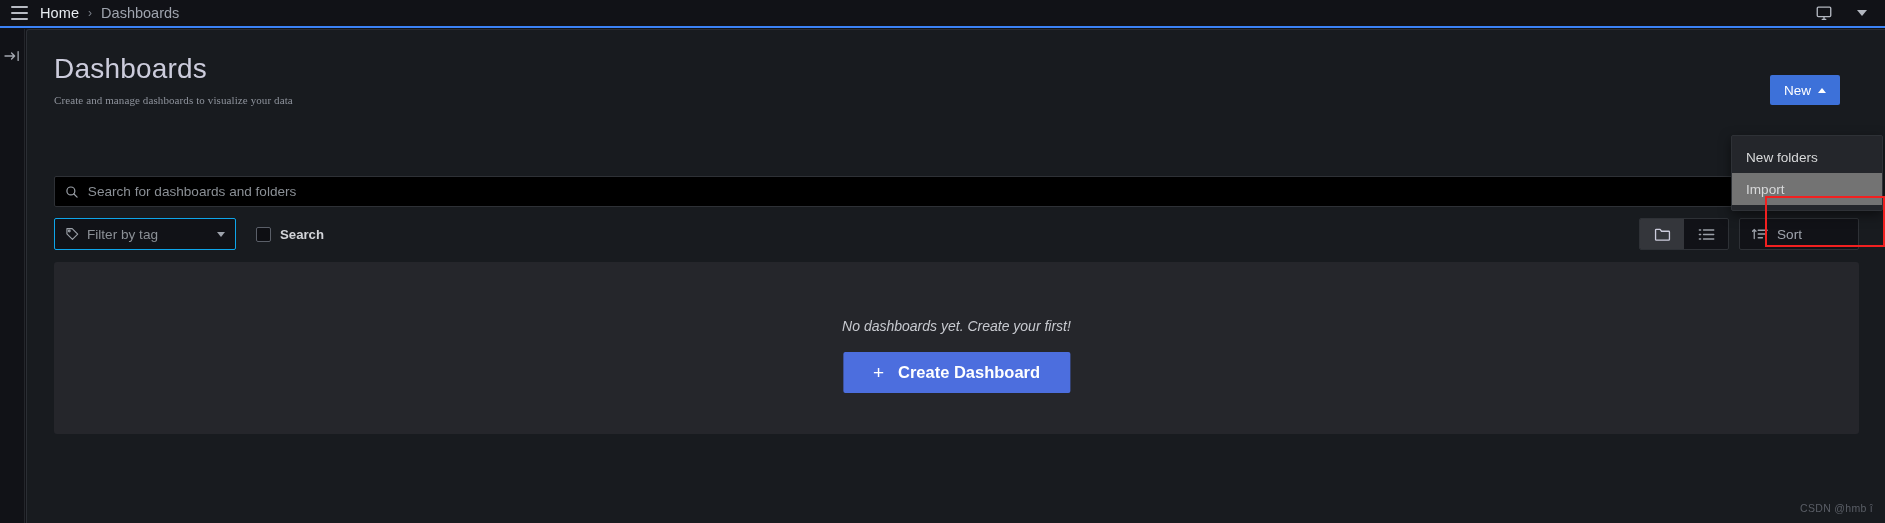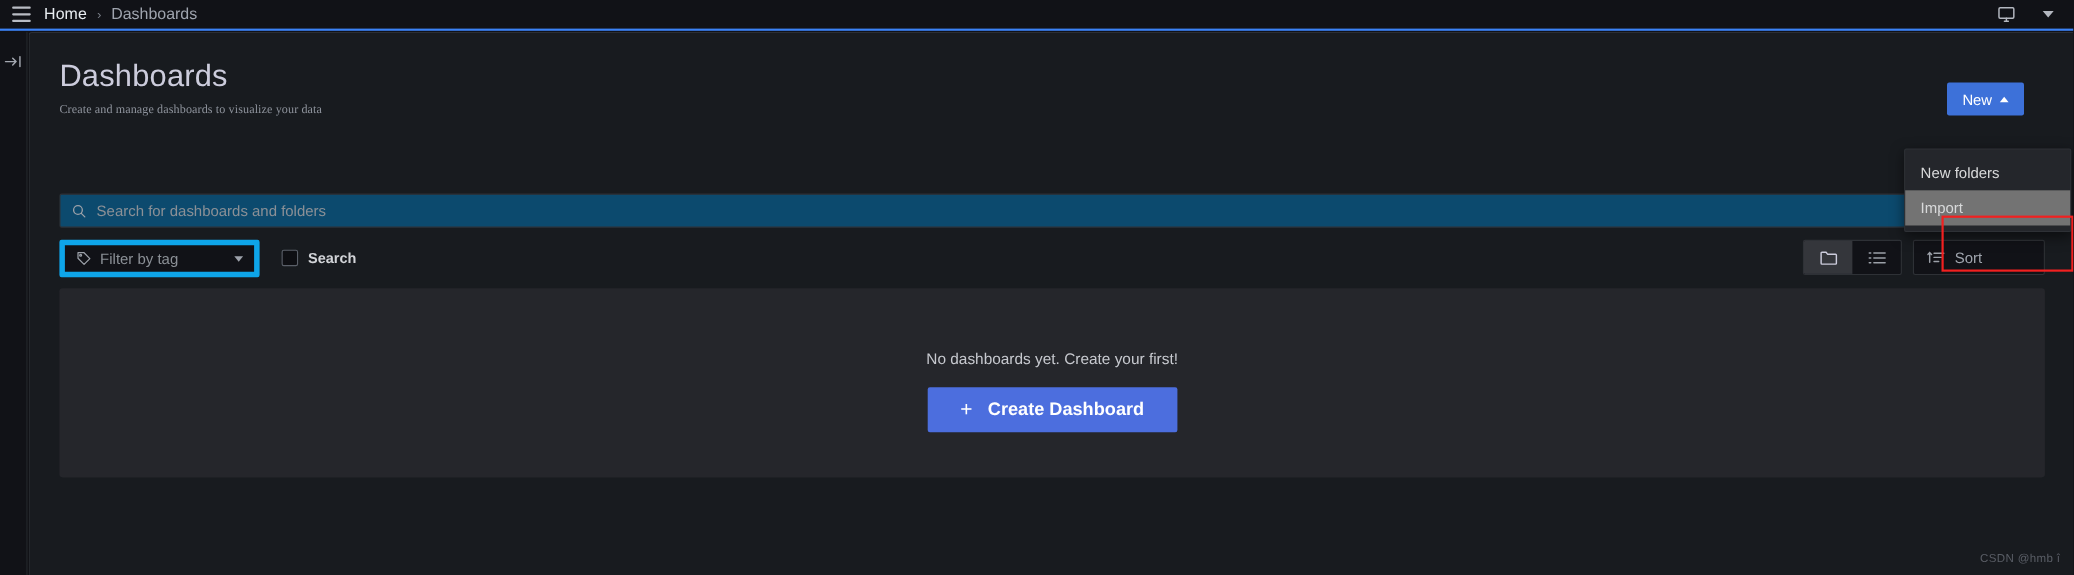--- a/index.html
+++ b/index.html
@@ -108,37 +108,37 @@
   .menu-item.active { background: #737373; }
 
   .redbox {
     position: absolute; top: 166px; right: 0px; width: 120px; height: 51px;
     border: 2px solid #f22020; z-index: 30; pointer-events: none;
   }
 
   
   .searchbar {
     position: absolute; top: 146px; left: 27px; width: 1805px; height: 31px;
-    background: #0c4a6e; border: 1px solid #2e3136; border-radius: 2px;
+    background: #000000; border: 1px solid #2e3136; border-radius: 2px;
     display: flex; align-items: center; padding: 0 10px; gap: 9px; cursor: text;
   }
   .searchbar input {
     background: transparent; border: none; outline: none;
     color: #ccccdc; font-size: 13.6px; width: 100%;
     font-family: "Liberation Sans", sans-serif;
   }
   .searchbar input::placeholder { color: #8b9096; }
 
   
   .filterrow {
     position: absolute; top: 188px; left: 27px; width: 1805px; height: 32px;
   }
   .tagfilter {
     position: absolute; left: 0; top: 0; width: 182px; height: 32px;
-    background: #111217; border: 5px solid #0ea5e9; border-radius: 2px;
+    background: #111217; border: 1px solid #0ea5e9; border-radius: 2px;
     display: flex; align-items: center; padding: 12px 10px; gap: 8px; cursor: pointer;
   }
   .tagfilter .label { color: #8b9096; font-size: 13.6px; flex: 1; }
   .chev-dn {
     width: 0; height: 0; border-left: 4.5px solid transparent;
     border-right: 4.5px solid transparent; border-top: 5px solid #9da2ab;
   }
   .starred {
     position: absolute; left: 202px; top: 0; height: 32px;
     display: flex; align-items: center; gap: 9px; cursor: pointer;
@@ -168,21 +168,21 @@
   }
   .sortbtn .lab { color: #9fa4ad; font-size: 13.6px; }
 
   
   .panel {
     position: absolute; top: 232px; left: 27px; width: 1805px; height: 172px;
     background: #25262b; border-radius: 3px;
   }
   .empty-msg {
     position: absolute; top: 56px; left: 0; width: 100%;
-    text-align: center; color: #c7c9cf; font-size: 14px; 
+    text-align: center; color: #c7c9cf; font-size: 14px; font-style: italic;
   }
   .create-btn {
     position: absolute; top: 90px; left: 50%; transform: translateX(-50%);
     background: #4c6ede; border: none; border-radius: 2px;
     height: 41px; padding: 0 30px; cursor: pointer;
     display: flex; align-items: center; gap: 14px;
     color: #fff; font-size: 16.5px; font-weight: 600;
     font-family: "Liberation Sans", sans-serif;
   }
   .plus-glyph { font-size: 19px; font-weight: 400; line-height: 1; }

